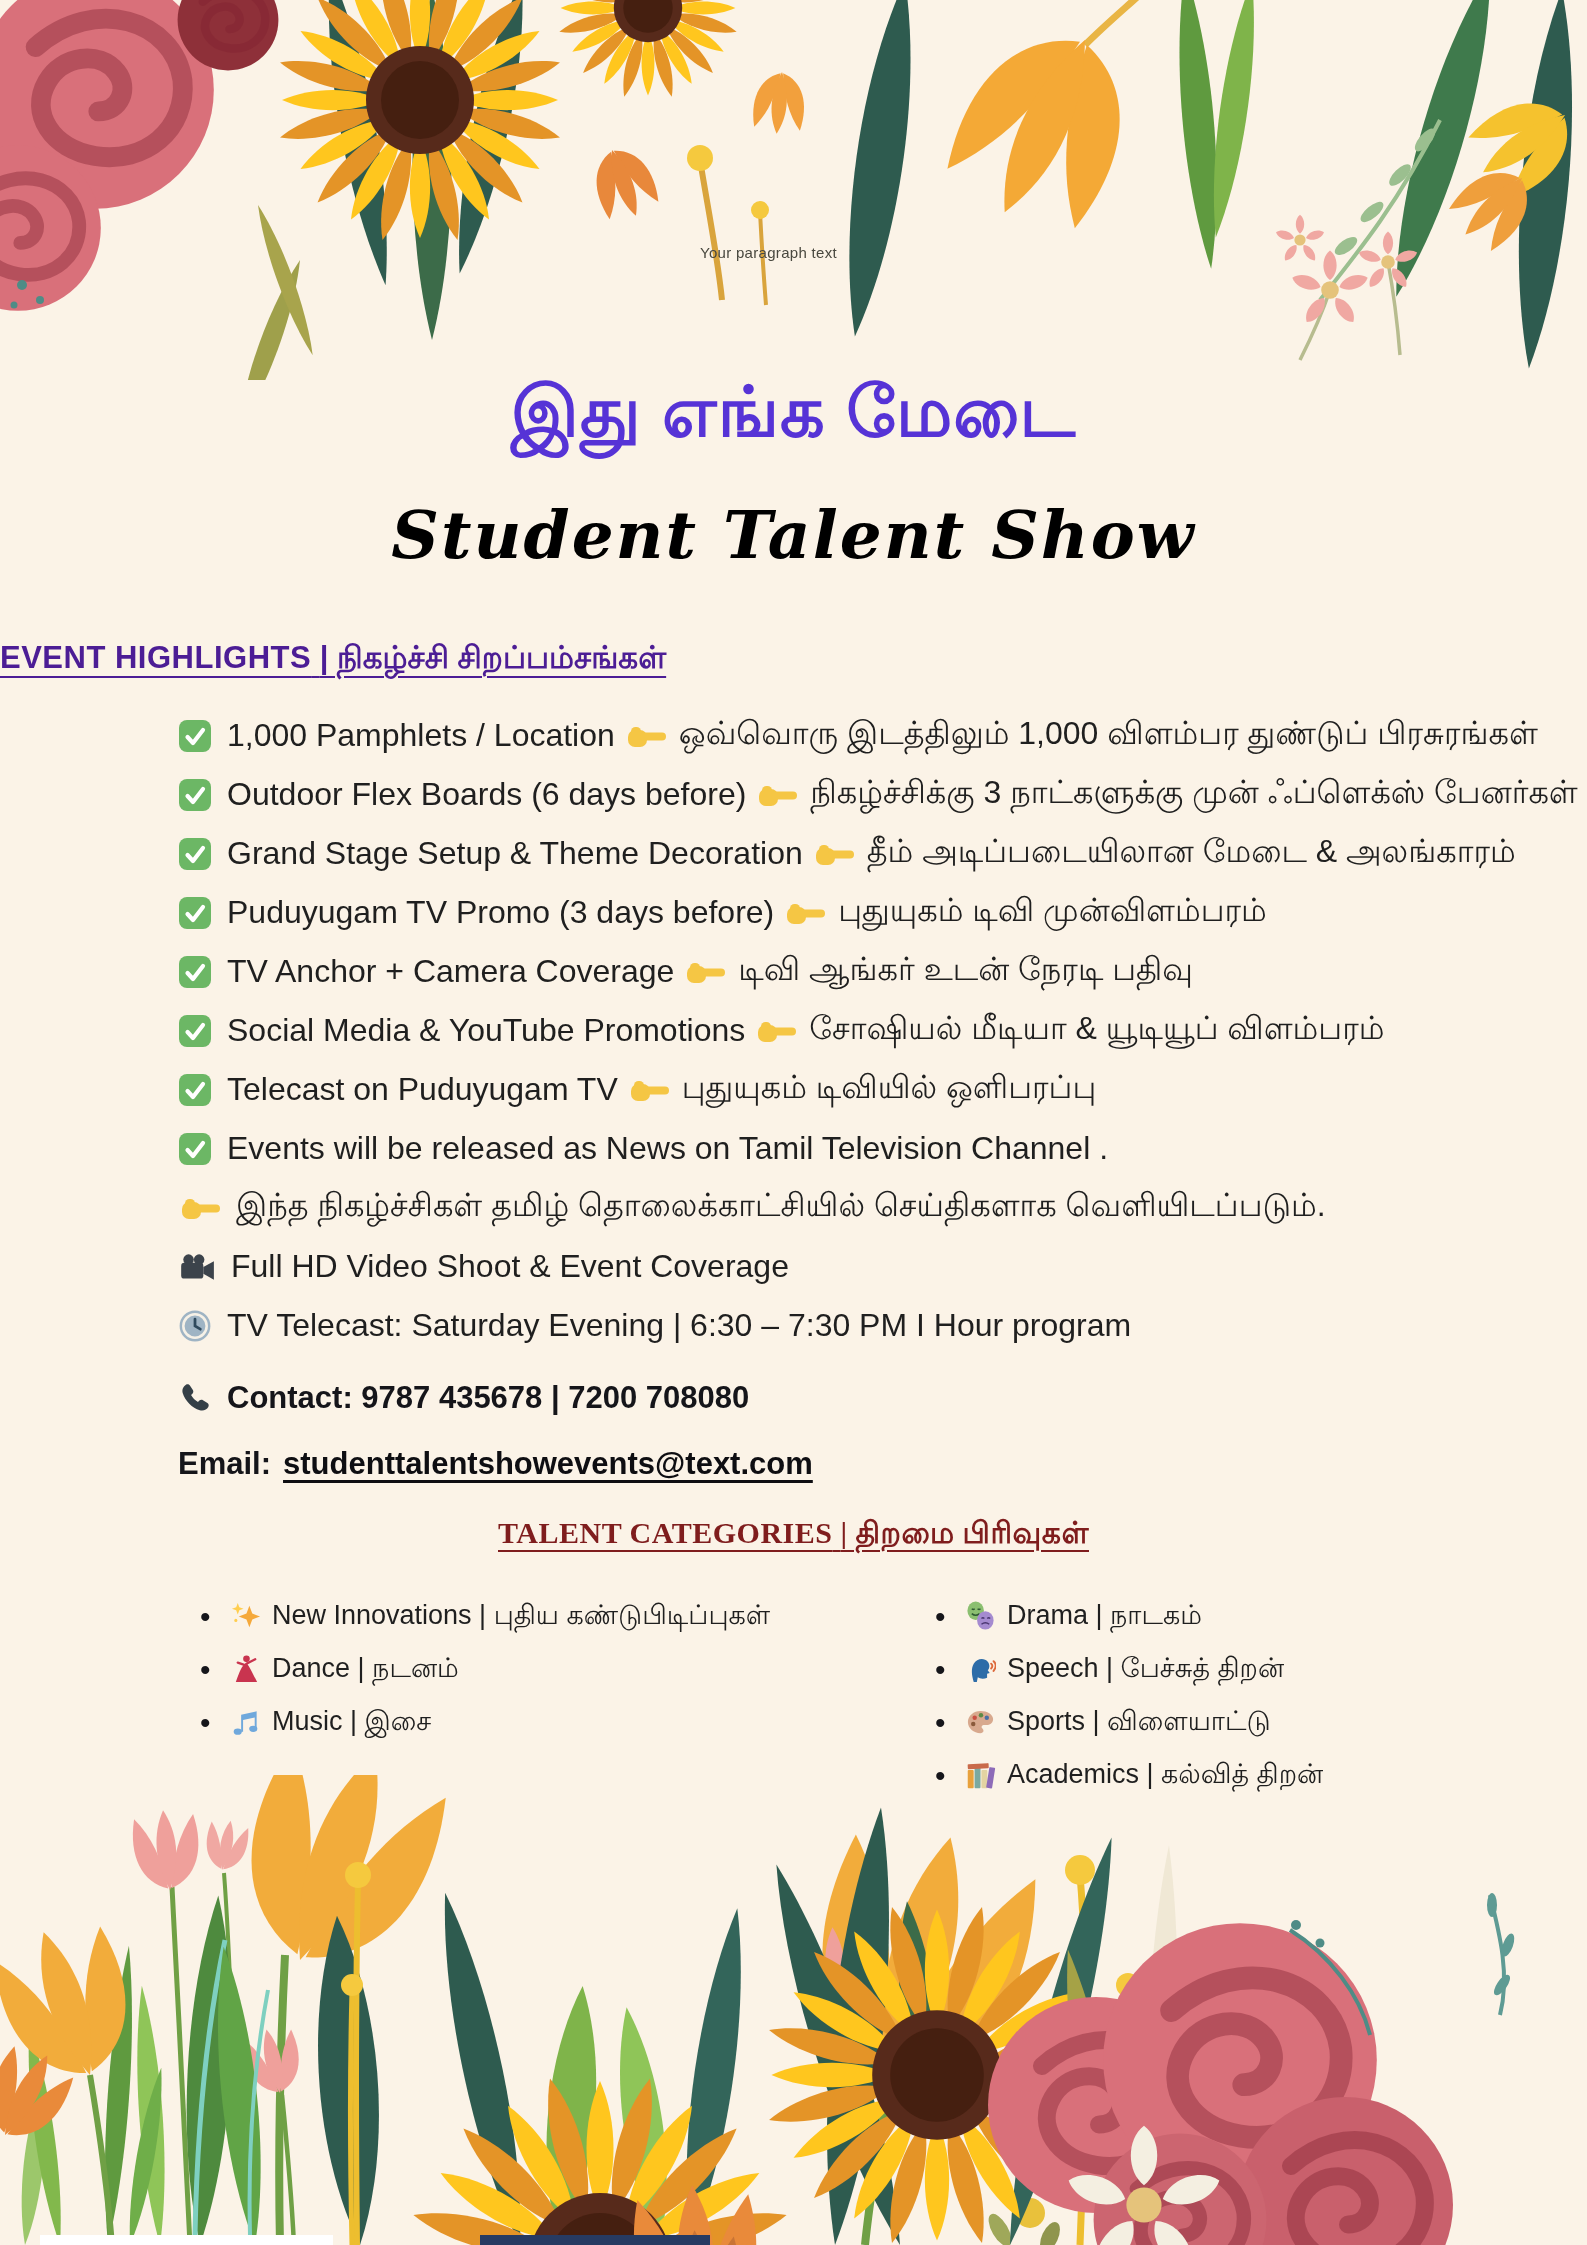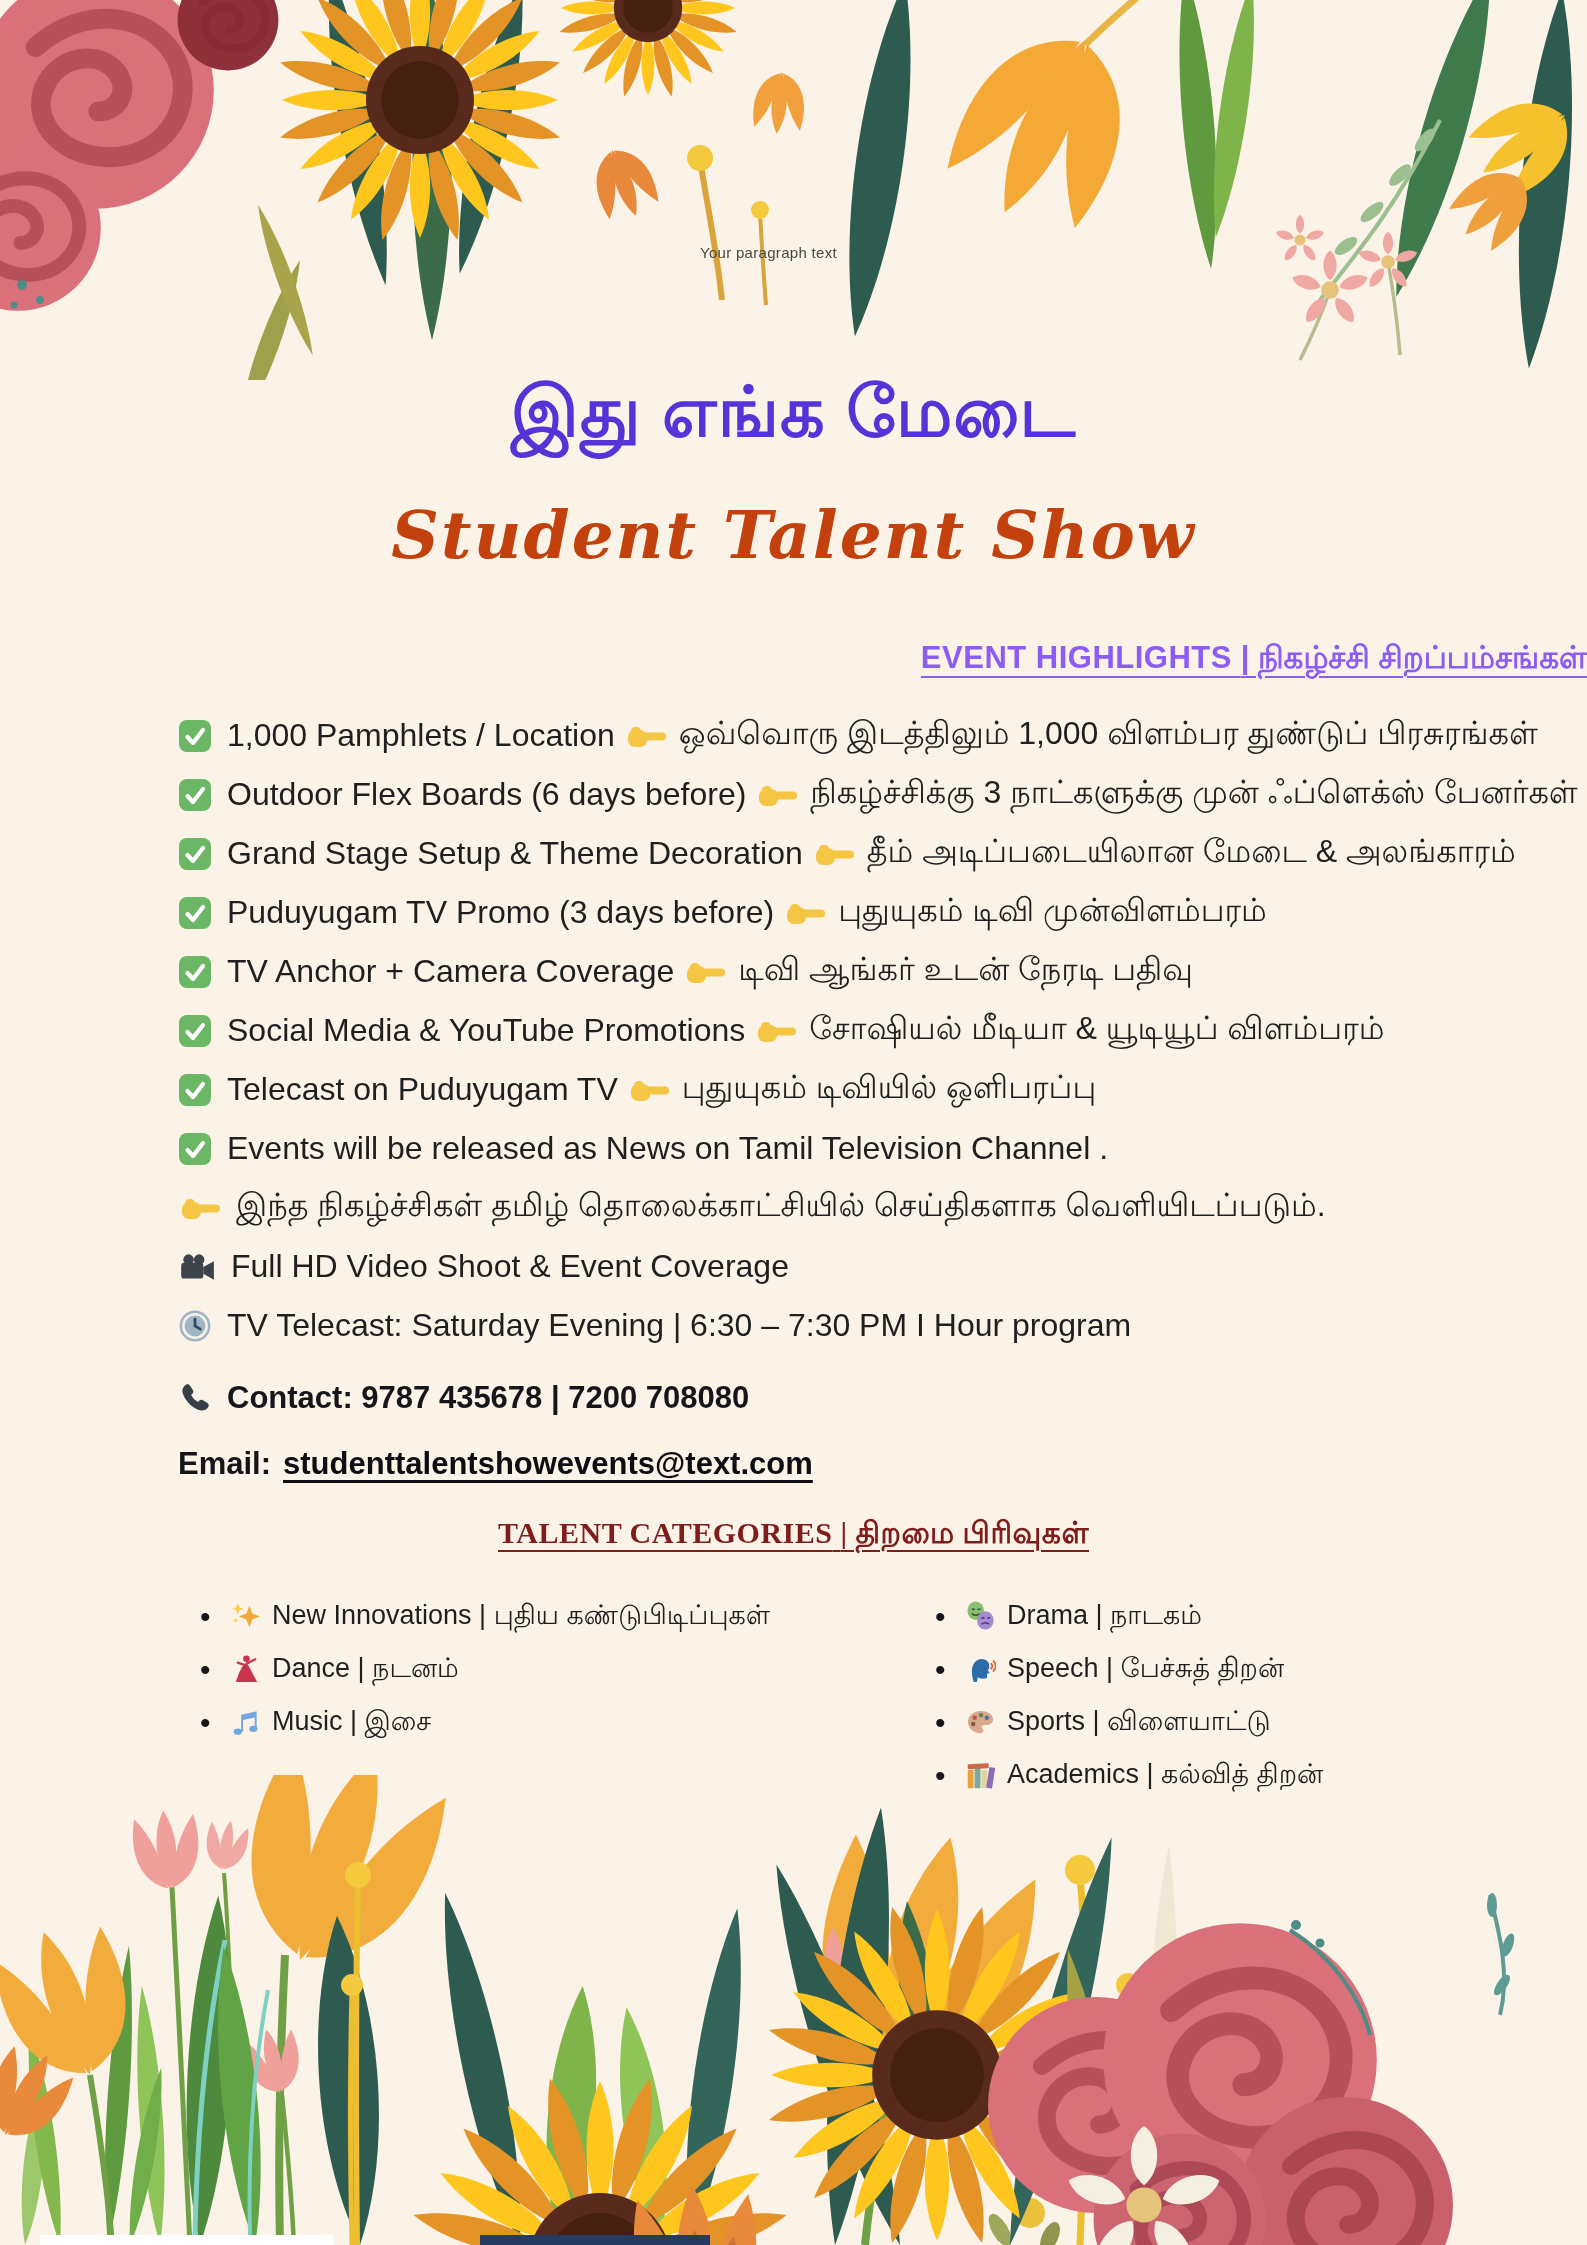--- a/index.html
+++ b/index.html
@@ -9,23 +9,23 @@
     font-family:"Liberation Sans","DejaVu Sans",sans-serif;
   }
   .band{position:absolute; left:0; z-index:1;}
   .band.top{top:0;}
   .band.bottom{bottom:0;}
   .watermark{position:absolute; left:700px; top:204px; font-size:15px; color:#49483F; z-index:5; letter-spacing:.3px;margin-top:40px;}
   .title-ta{position:absolute; top:372px; left:0; width:100%; text-align:center;
     font-size:70px; font-weight:800; color:#5633D6; z-index:4; letter-spacing:1px;}
   .title-script{position:absolute; top:496px; left:0; width:100%; text-align:center;
     font-family:"DejaVu Serif","Liberation Serif",serif; font-style:italic; font-weight:600;
-    font-size:66px; color:#c2410c; z-index:4; letter-spacing:2px;}
-  .hl-heading{position:absolute; top:640px; left:0; width:100%; text-align:right;
-    font-size:31px; color:#8b5cf6; z-index:4;}
+    font-size:66px; color:#000000; z-index:4; letter-spacing:2px;}
+  .hl-heading{position:absolute; top:640px; left:0; width:100%; text-align:left;
+    font-size:31px; color:#4c1d95; z-index:4;}
   .hl-heading .u{text-decoration:underline; text-underline-offset:8px; text-decoration-thickness:2px;}
   .hl-heading .en{font-weight:800; letter-spacing:.5px;}
   .hl-heading .ta{font-weight:600;}
   .content{position:absolute; left:178px; top:706px; width:1270px; z-index:4;}
   .hl-row{display:flex; align-items:center; height:59px; font-size:32px; white-space:nowrap;}
   .ic{flex:0 0 auto; width:34px; height:34px; margin-right:15px;}
   .ic.finger{width:40px; height:28px; margin:0 12px;}
   .ic.finger.lead{margin:0 15px 0 3px;}
   .ic.cam{width:38px; height:30px;}
   .contact-row{display:flex; align-items:center; height:62px; margin-top:12px; font-size:31px; font-weight:bold; color:#15151A;}

